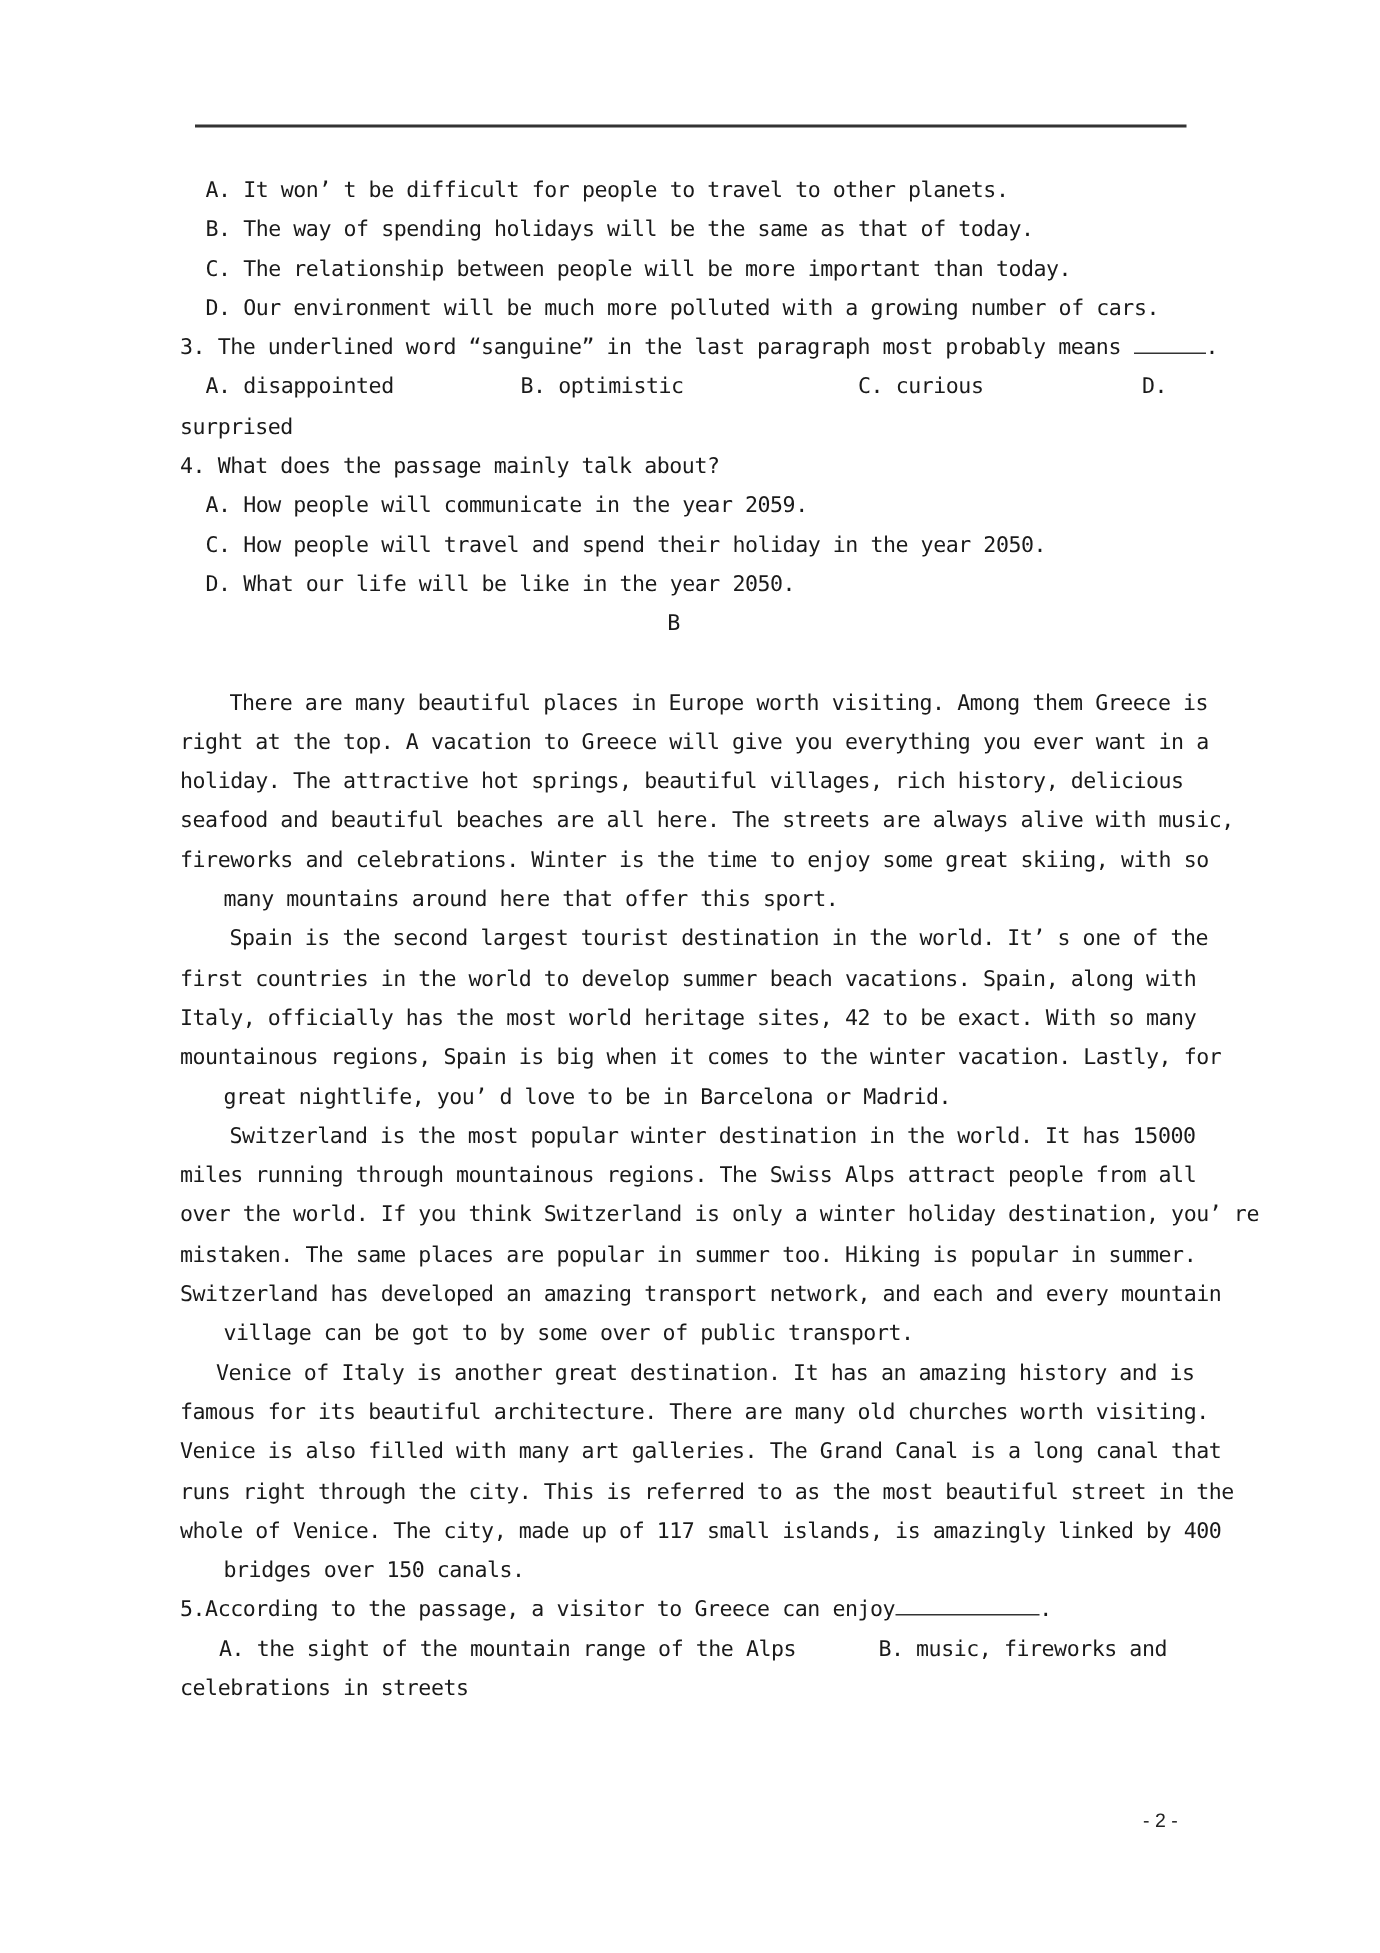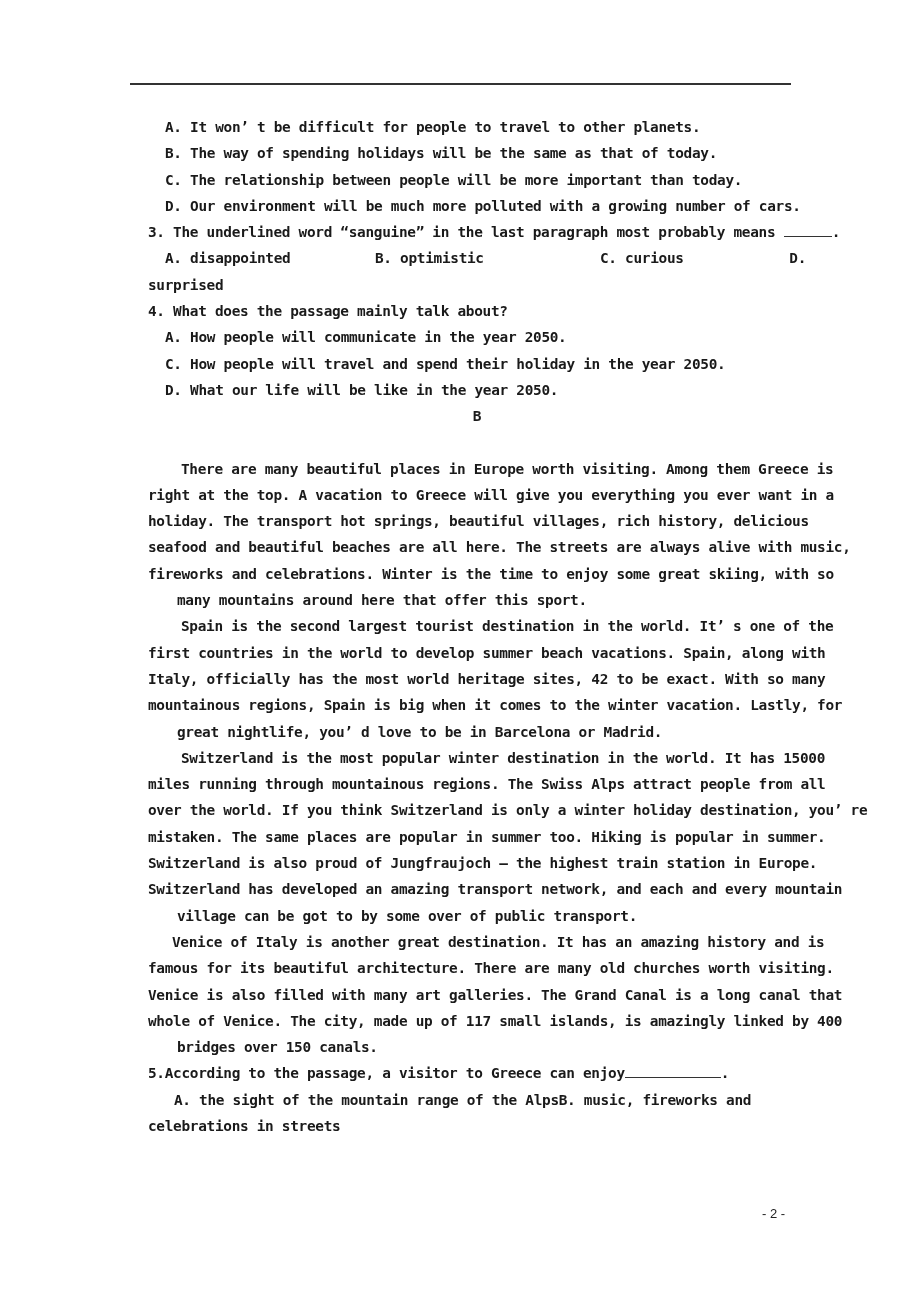--- a/index.html
+++ b/index.html
@@ -18,27 +18,26 @@
     .header-rule {
       position: absolute;
       left: 130px;
       top: 83px;
       width: 661px;
       height: 0;
       border-top: 2px solid #333;
     }
     .content {
       position: absolute;
-      left: 148px;
+      left: 120px;
       top: 114px;
       width: 658px;
       font-size: 14.4px;
       line-height: 26.3px;
       letter-spacing: -0.3px;
-      font-weight: bold;
     }
     .line {
       white-space: nowrap;
       height: 26.3px;
     }
     .opt { padding-left: 17px; }
     .section-title {
       text-align: center;
       font-size: 14.5px;
     }
@@ -59,20 +58,21 @@
     .indent2 { text-indent: 24px; }
     .row-spread {
       display: flex;
       justify-content: space-between;
       white-space: nowrap;
       height: 26.3px;
     }
     .row-spread.pad { padding-left: 17px; }
     .q5-opts {
       display: flex;
+      justify-content: space-between;
       padding-left: 26px;
       white-space: nowrap;
       height: 26.3px;
     }
     .blank {
       display: inline-block;
       border-bottom: 1px solid #333;
       height: 14px;
       vertical-align: baseline;
     }
@@ -108,59 +108,59 @@
       <span style="width:210px">A. disappointed</span>
       <span style="width:225px">B. optimistic</span>
       <span style="flex:1">C. curious</span>
       <span>D.</span>
     </div>
     <div class="line">surprised</div>
   </div>
 
   <div>
     <div class="line">4. What does the passage mainly talk about?</div>
-    <div class="line opt">A. How people will communicate in the year 2050.</div>
+    <div class="line opt">A. How people will communicate in the year 2059.</div>
     <div class="line opt">C. How people will travel and spend their holiday in the year 2050.</div>
     <div class="line opt">D. What our life will be like in the year 2050.</div>
   </div>
 
   <div class="line section-title">B</div>
   <div class="gap"></div>
 
   <div class="para">
     <span class="pl indent1">There are many beautiful places in Europe worth visiting. Among them Greece is</span>
     <span class="pl">right at the top. A vacation to Greece will give you everything you ever want in a</span>
-    <span class="pl">holiday. The transport hot springs, beautiful villages, rich history, delicious</span>
+    <span class="pl">holiday. The attractive hot springs, beautiful villages, rich history, delicious</span>
     <span class="pl">seafood and beautiful beaches are all here. The streets are always alive with music,</span>
     <span class="pl">fireworks and celebrations. Winter is the time to enjoy some great skiing, with so</span>
     <span class="pl last">many mountains around here that offer this sport.</span>
   </div>
 
   <div class="para">
     <span class="pl indent1">Spain is the second largest tourist destination in the world. It’ s one of the</span>
     <span class="pl">first countries in the world to develop summer beach vacations. Spain, along with</span>
     <span class="pl">Italy, officially has the most world heritage sites, 42 to be exact. With so many</span>
     <span class="pl">mountainous regions, Spain is big when it comes to the winter vacation. Lastly, for</span>
     <span class="pl last">great nightlife, you’ d love to be in Barcelona or Madrid.</span>
   </div>
 
   <div class="para">
     <span class="pl indent1">Switzerland is the most popular winter destination in the world. It has 15000</span>
     <span class="pl">miles running through mountainous regions. The Swiss Alps attract people from all</span>
     <span class="pl">over the world. If you think Switzerland is only a winter holiday destination, you’ re</span>
     <span class="pl">mistaken. The same places are popular in summer too. Hiking is popular in summer.</span>
-    <span class="pl">Switzerland is also proud of Jungfraujoch — the highest train station in Europe.</span>
     <span class="pl">Switzerland has developed an amazing transport network, and each and every mountain</span>
     <span class="pl last">village can be got to by some over of public transport.</span>
   </div>
 
   <div class="para">
     <span class="pl indent2">Venice of Italy is another great destination. It has an amazing history and is</span>
     <span class="pl">famous for its beautiful architecture. There are many old churches worth visiting.</span>
     <span class="pl">Venice is also filled with many art galleries. The Grand Canal is a long canal that</span>
+    <span class="pl">runs right through the city. This is referred to as the most beautiful street in the</span>
     <span class="pl">whole of Venice. The city, made up of 117 small islands, is amazingly linked by 400</span>
     <span class="pl last">bridges over 150 canals.</span>
   </div>
 
   <div>
     <div class="line">
       <span>5.According to the passage, a visitor to Greece can enjoy</span><span class="blank" style="width:96px"></span><span>.</span>
     </div>
     <div class="q5-opts">
       <span>A. the sight of the mountain range of the Alps</span>

